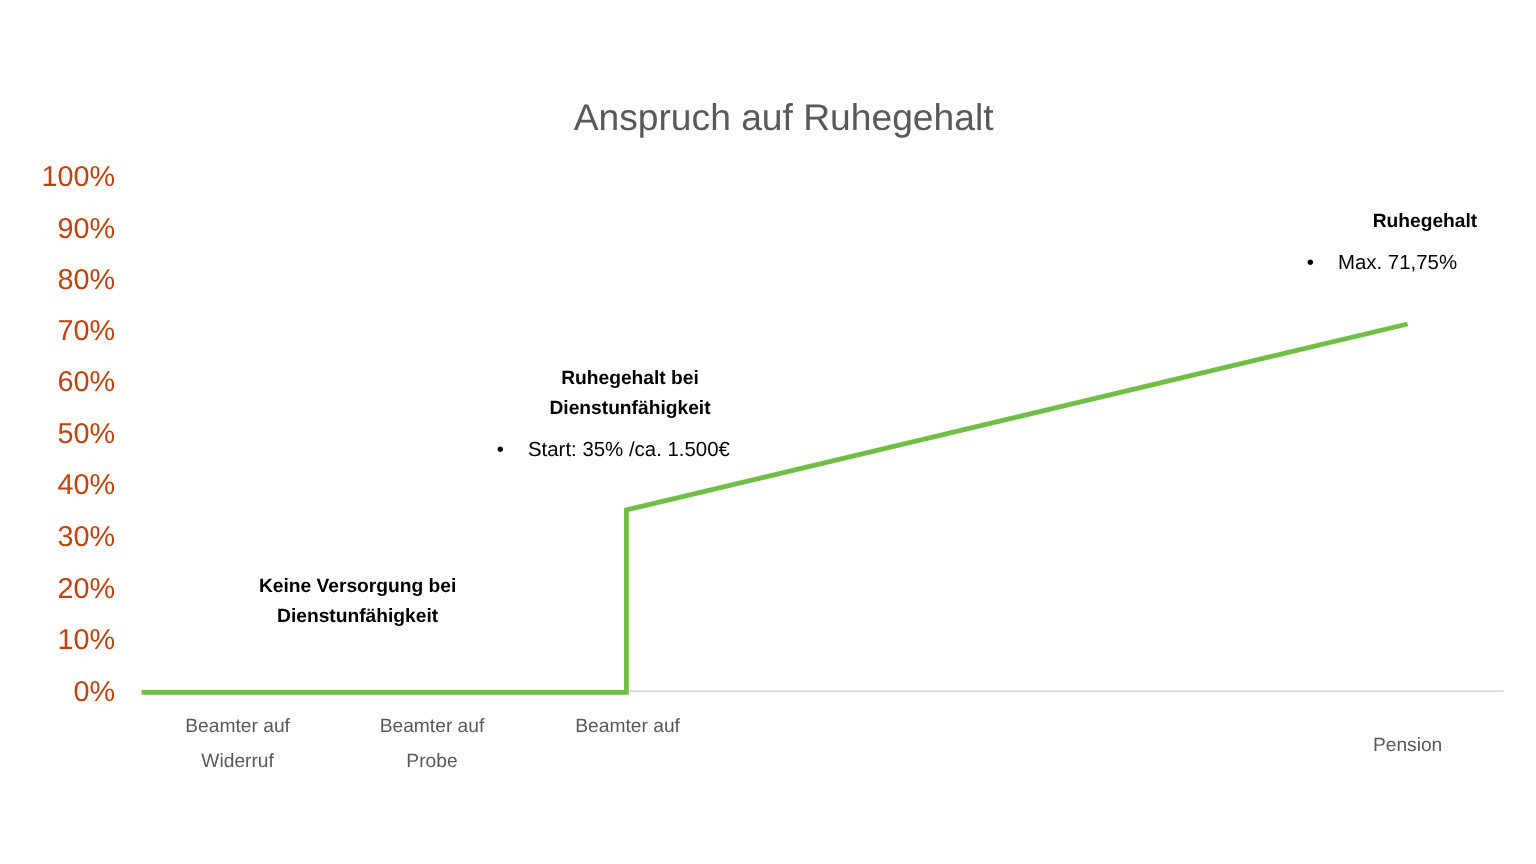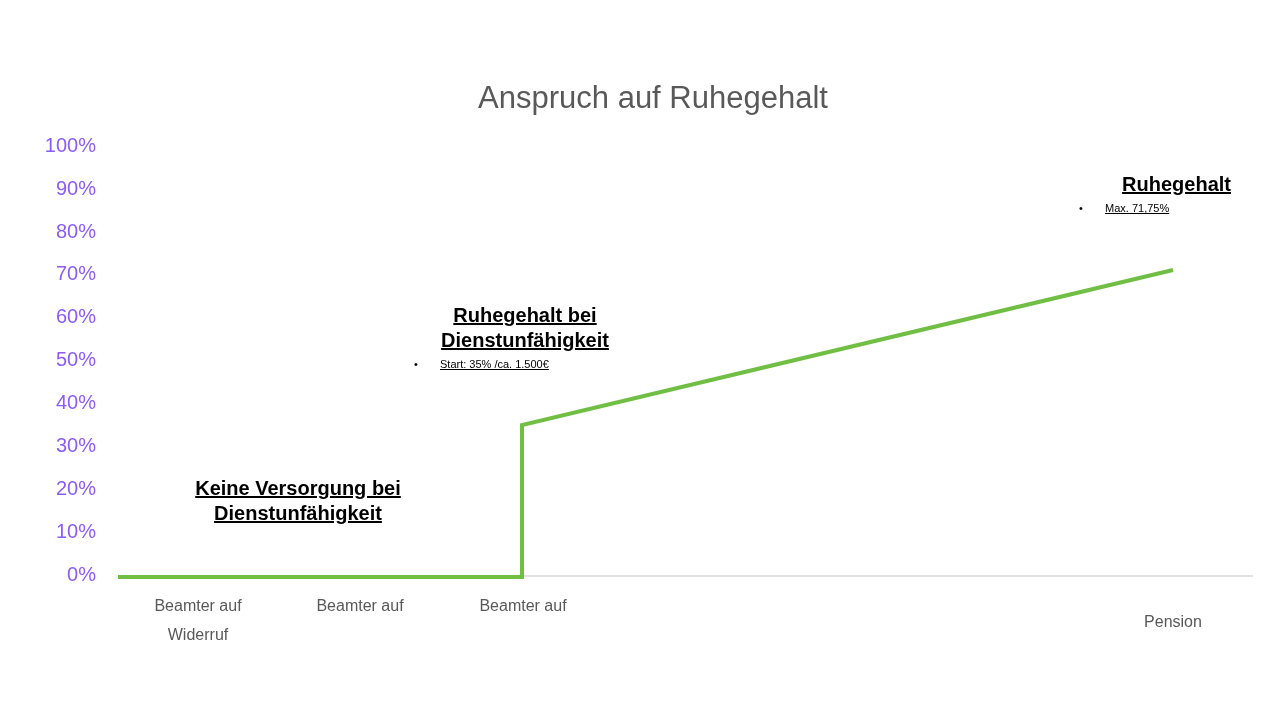--- a/index.html
+++ b/index.html
@@ -1,23 +1,23 @@
 <!DOCTYPE html>
 <html><head>
 <meta charset="utf-8">
 <style>
   html, body { margin:0; padding:0; background:#ffffff; }
   body { width:1280px; height:720px; position:relative; overflow:hidden; font-family:"Liberation Sans", sans-serif; }
   .title { position:absolute; left:0; width:1306px; top:80px; text-align:center; font-size:31px; color:#595959; }
-  .ytick { position:absolute; left:20px; width:76px; text-align:right; font-size:20px; color:#8b5cf6; }
+  .ytick { position:absolute; left:20px; width:76px; text-align:right; font-size:24px; color:#c2410c; }
   .xtick { position:absolute; width:160px; text-align:center; font-size:16px; line-height:29px; color:#595959; }
   svg.plot { position:absolute; left:0; top:0; }
   .ann { position:absolute; color:#000; }
-  .ann .head { font-weight:bold; font-size:20px; line-height:25px; text-align:center;text-decoration:underline; }
-  .ann ul { margin:0; padding:0; list-style:none; font-size:11px; line-height:23px;text-decoration:underline; }
+  .ann .head { font-weight:bold; font-size:16px; line-height:25px; text-align:center; }
+  .ann ul { margin:10px; padding:0; list-style:none; font-size:17px; line-height:23px; }
   .ann li { position:relative; padding-left:26px; }
   .ann li::before { content:"•"; position:absolute; left:0; }
 </style>
 </head>
 <body>
 
 <div class="title">Anspruch auf Ruhegehalt</div>
 
 <div>
   <div class="ytick" style="top:134px">100%</div>
@@ -38,20 +38,21 @@
   <polyline points="118,577 522,577 522,425 1173,270" fill="none" stroke="#70BF44" stroke-width="4" stroke-linejoin="miter"></polyline>
 </svg>
 
 <div>
   <div class="xtick" style="left:118px; top:591px">
     <div>Beamter auf</div>
     <div>Widerruf</div>
   </div>
   <div class="xtick" style="left:280px; top:591px">
     <div>Beamter auf</div>
+    <div>Probe</div>
   </div>
   <div class="xtick" style="left:443px; top:591px">
     <div>Beamter auf</div>
   </div>
   <div class="xtick" style="left:1093px; top:607px">
     <div>Pension</div>
   </div>
 </div>
 
 <div class="ann" style="left:180px; top:476px; width:236px">

